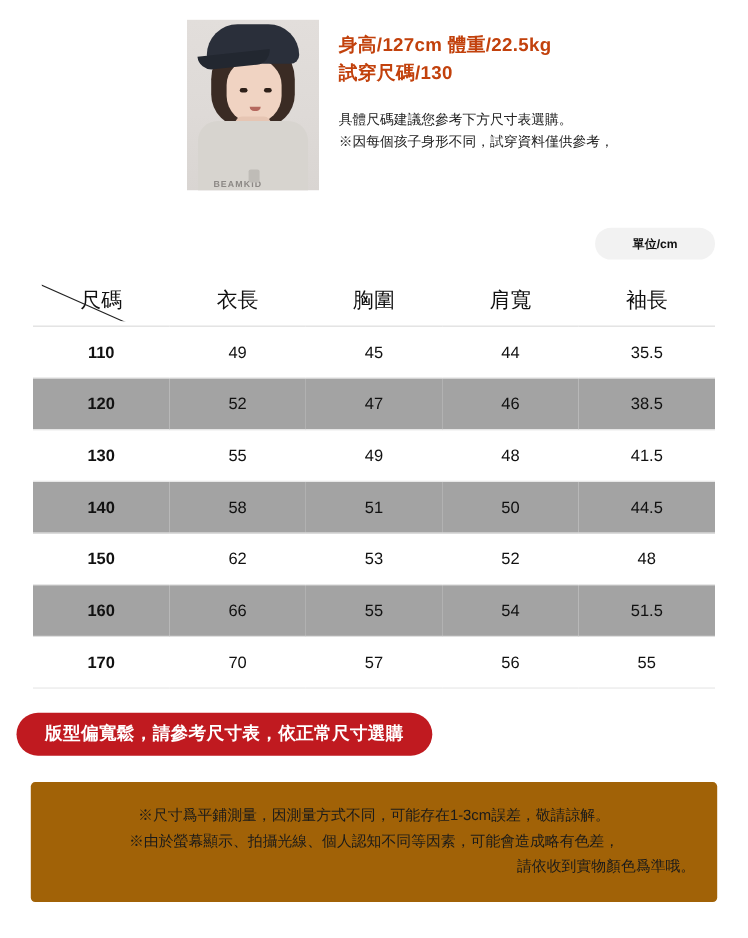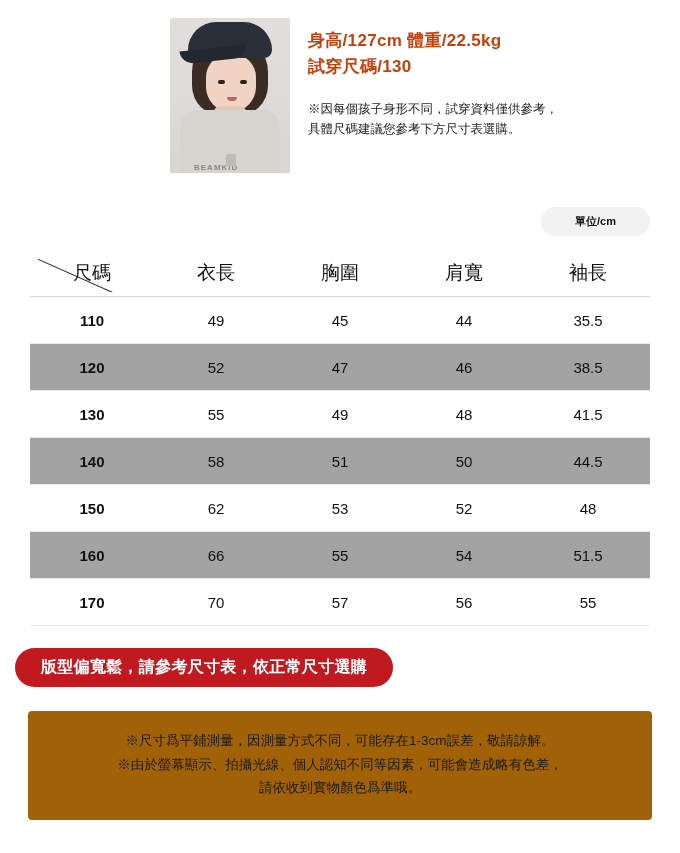--- a/index.html
+++ b/index.html
@@ -239,21 +239,21 @@
     padding: 18px 20px 20px 20px;
   }
   .footer p {
     margin: 0;
     font-size: 13.5px;
     line-height: 1.75;
     color: #1a1a1a;
     text-align: center;
   }
   .footer p.indent {
-    text-align: center;
+    text-align: right;
   }
 </style>
 </head>
 <body>
 
 <div class="page">
 
   <div class="model-block">
     <div class="model-photo">
       <div class="ph-bg"></div>
@@ -267,22 +267,22 @@
       <div class="ph-neck"></div>
       <div class="ph-body"></div>
       <div class="ph-logo">BEAMKID</div>
       <div class="ph-tag"></div>
     </div>
 
     <div class="model-text">
       <div class="line1">身高/127cm 體重/22.5kg</div>
       <div class="line2">試穿尺碼/130</div>
       <div class="model-note">
+        <div>具體尺碼建議您參考下方尺寸表選購。</div>
         <div>※因每個孩子身形不同，試穿資料僅供參考，</div>
-        <div>具體尺碼建議您參考下方尺寸表選購。</div>
       </div>
     </div>
   </div>
 
   <div class="unit-row">
     <div class="unit-pill">單位/cm</div>
   </div>
 
   <div class="table-wrap">
     <table class="size-table">

